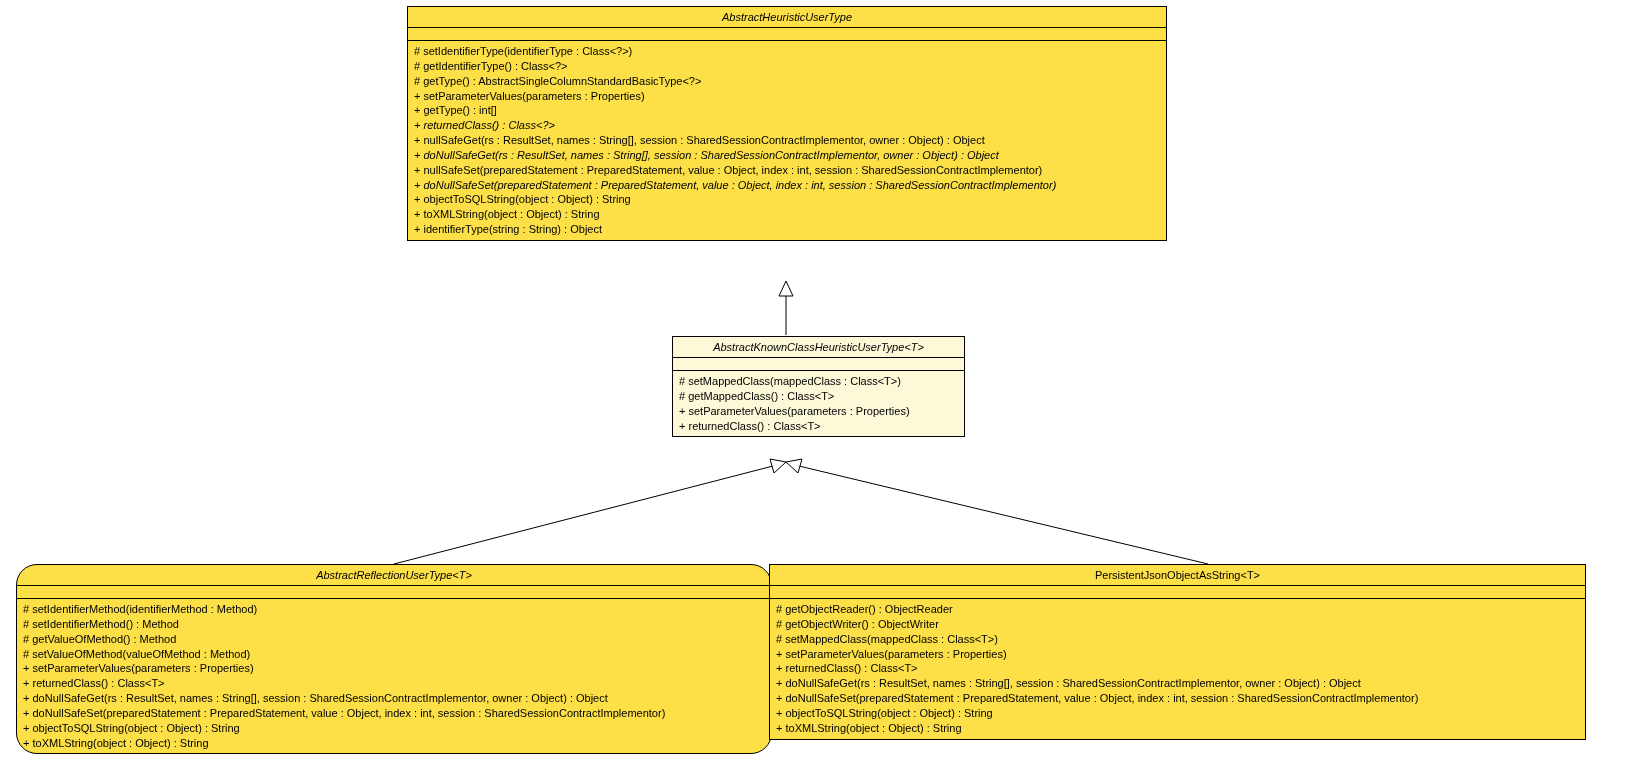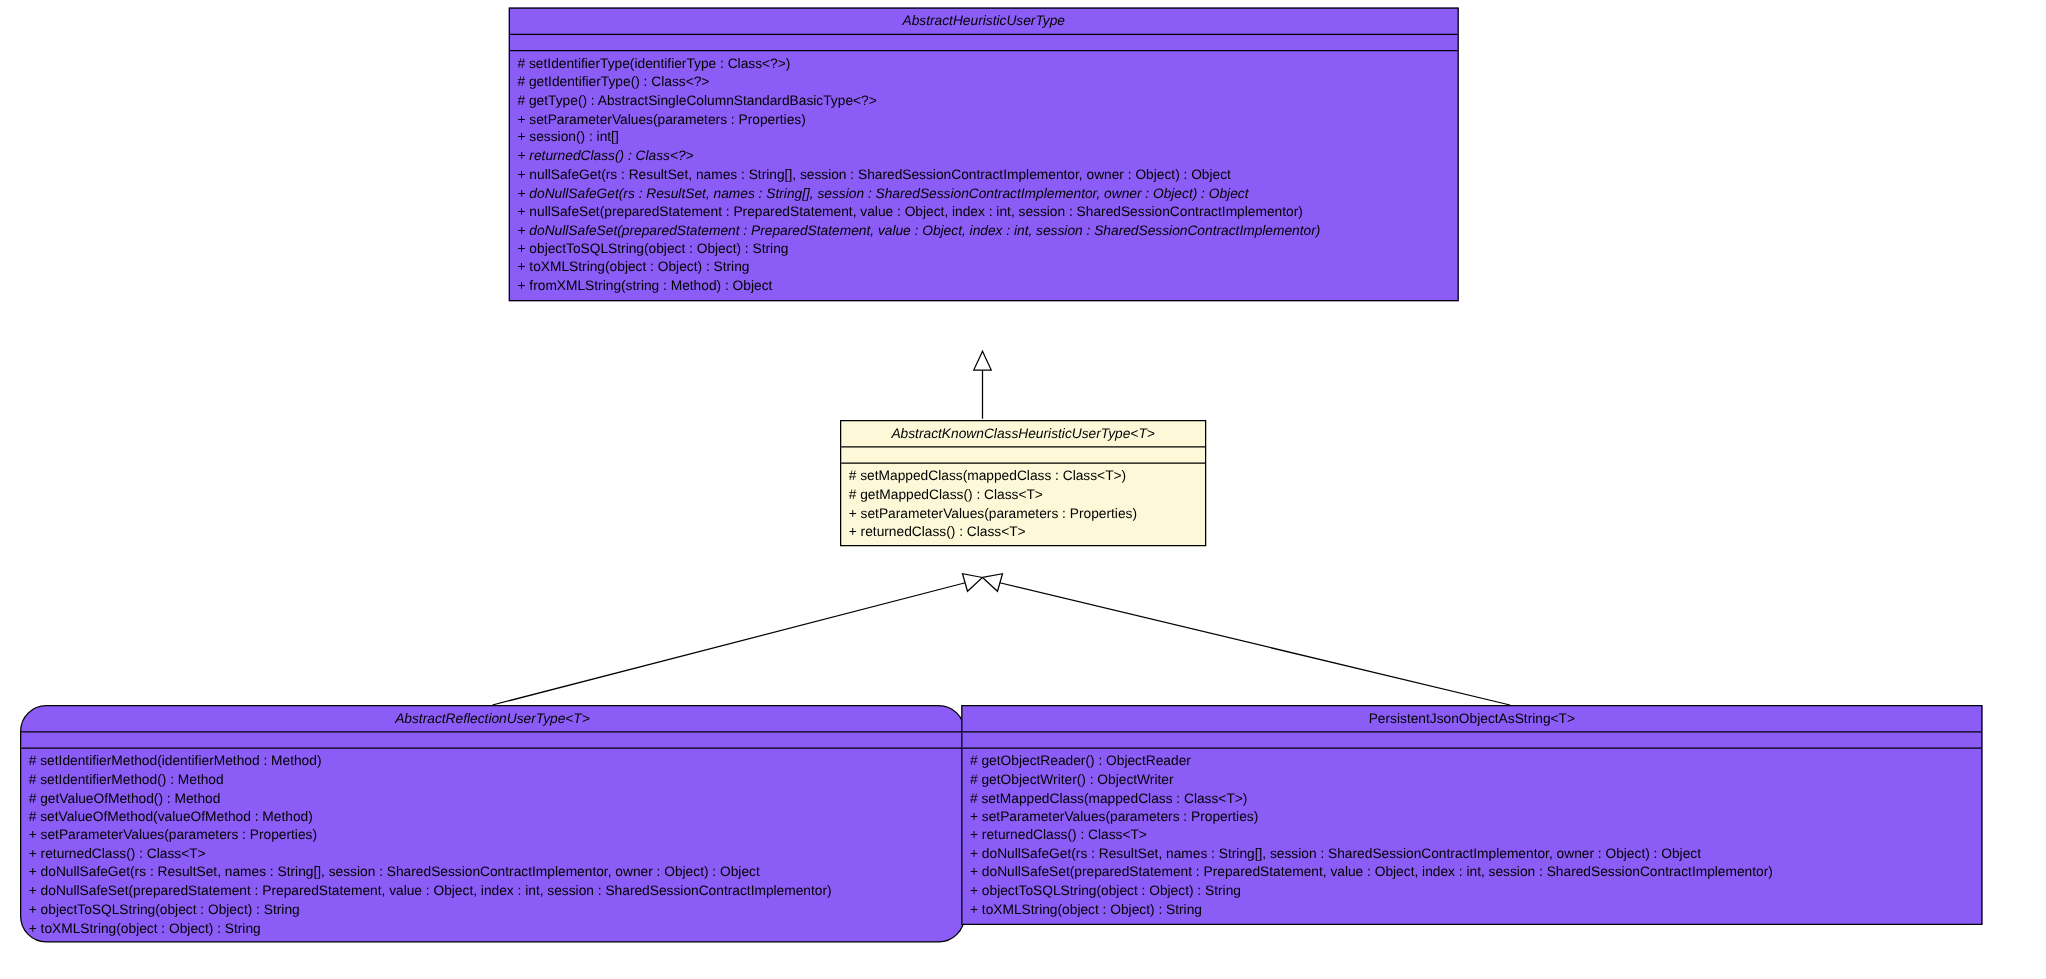--- a/index.html
+++ b/index.html
@@ -8,21 +8,21 @@
     font-family: Arial, Helvetica, sans-serif;
     font-size: 11px;
     background: #fff;
     width: 1637px;
     height: 783px;
     position: relative;
   }
   .uml-class {
     position: absolute;
     border: 1px solid #000;
-    background: #8b5cf6;
+    background: #fde047;
   }
   .uml-class.highlighted {
     background: #fdf8d8;
   }
   .uml-class-name {
     text-align: center;
     padding: 4px 8px;
     border-bottom: 1px solid #000;
     font-style: italic;
     font-weight: normal;
@@ -55,29 +55,29 @@
 <body>
 
 <div class="uml-class" style="left:407px; top:6px; width:758px;">
   <div class="uml-class-name">AbstractHeuristicUserType</div>
   <div class="uml-attrs"></div>
   <div class="uml-methods">
       <div class="uml-method"># setIdentifierType(identifierType : Class&lt;?&gt;)</div>
       <div class="uml-method"># getIdentifierType() : Class&lt;?&gt;</div>
       <div class="uml-method"># getType() : AbstractSingleColumnStandardBasicType&lt;?&gt;</div>
       <div class="uml-method">+ setParameterValues(parameters : Properties)</div>
-      <div class="uml-method">+ session() : int[]</div>
+      <div class="uml-method">+ getType() : int[]</div>
       <div class="uml-method abstract">+ returnedClass() : Class&lt;?&gt;</div>
       <div class="uml-method">+ nullSafeGet(rs : ResultSet, names : String[], session : SharedSessionContractImplementor, owner : Object) : Object</div>
       <div class="uml-method abstract">+ doNullSafeGet(rs : ResultSet, names : String[], session : SharedSessionContractImplementor, owner : Object) : Object</div>
       <div class="uml-method">+ nullSafeSet(preparedStatement : PreparedStatement, value : Object, index : int, session : SharedSessionContractImplementor)</div>
       <div class="uml-method abstract">+ doNullSafeSet(preparedStatement : PreparedStatement, value : Object, index : int, session : SharedSessionContractImplementor)</div>
       <div class="uml-method">+ objectToSQLString(object : Object) : String</div>
       <div class="uml-method">+ toXMLString(object : Object) : String</div>
-      <div class="uml-method">+ fromXMLString(string : Method) : Object</div>
+      <div class="uml-method">+ identifierType(string : String) : Object</div>
     </div>
 </div>
 
 <div class="uml-class highlighted" style="left:640px; top:336px; width:291px;margin-left:32px;">
   <div class="uml-class-name">AbstractKnownClassHeuristicUserType&lt;T&gt;</div>
   <div class="uml-attrs"></div>
   <div class="uml-methods">
       <div class="uml-method"># setMappedClass(mappedClass : Class&lt;T&gt;)</div>
       <div class="uml-method"># getMappedClass() : Class&lt;T&gt;</div>
       <div class="uml-method">+ setParameterValues(parameters : Properties)</div>

